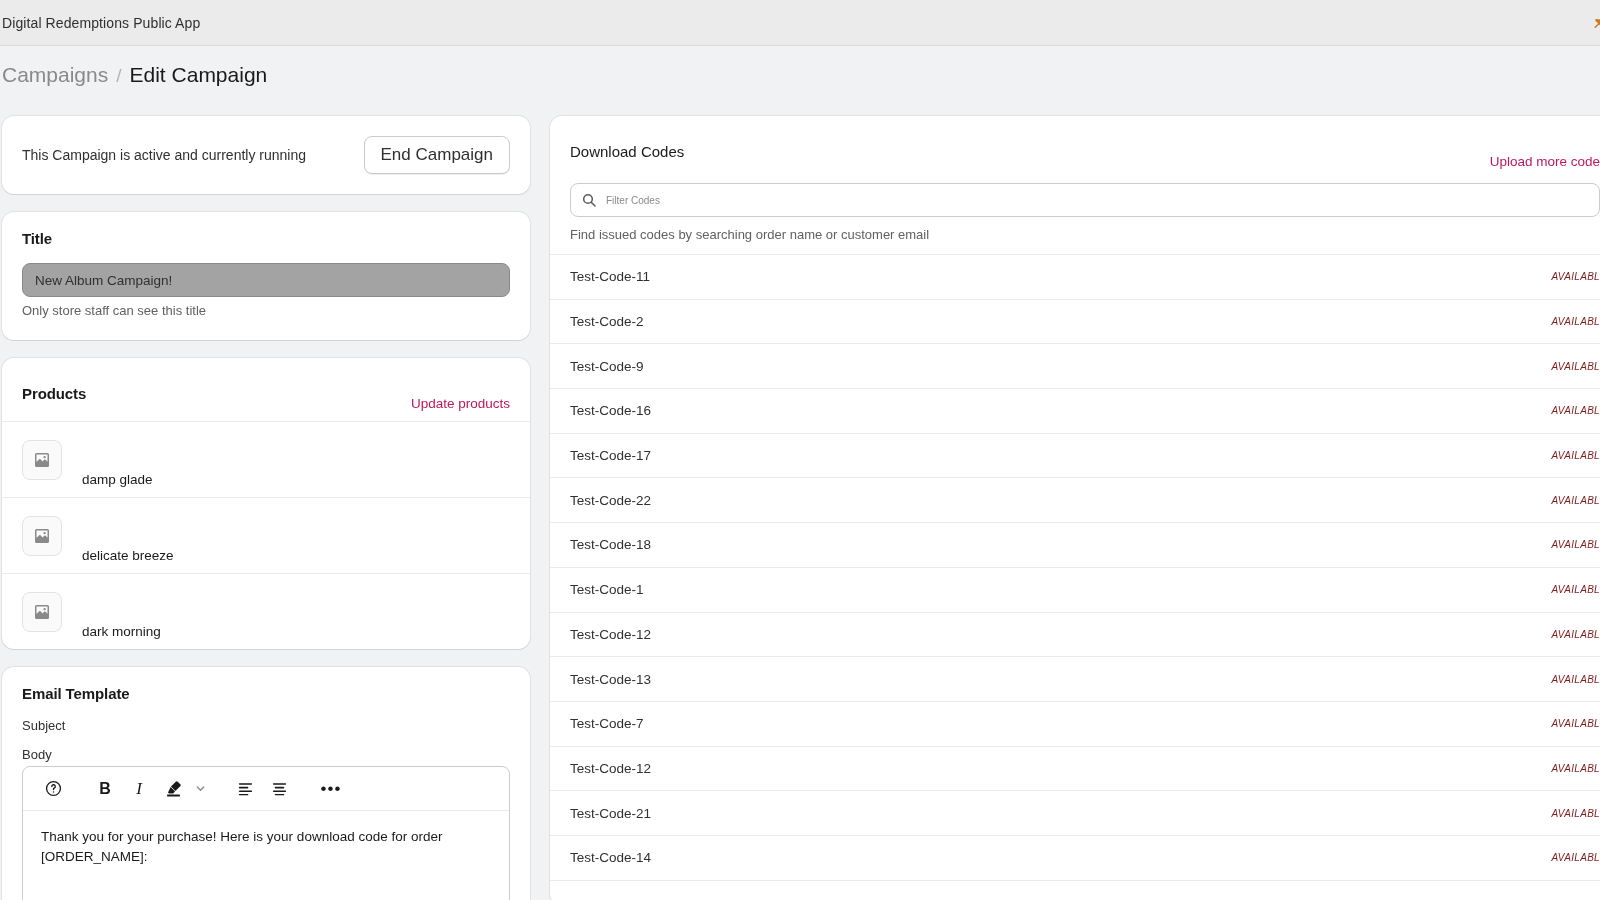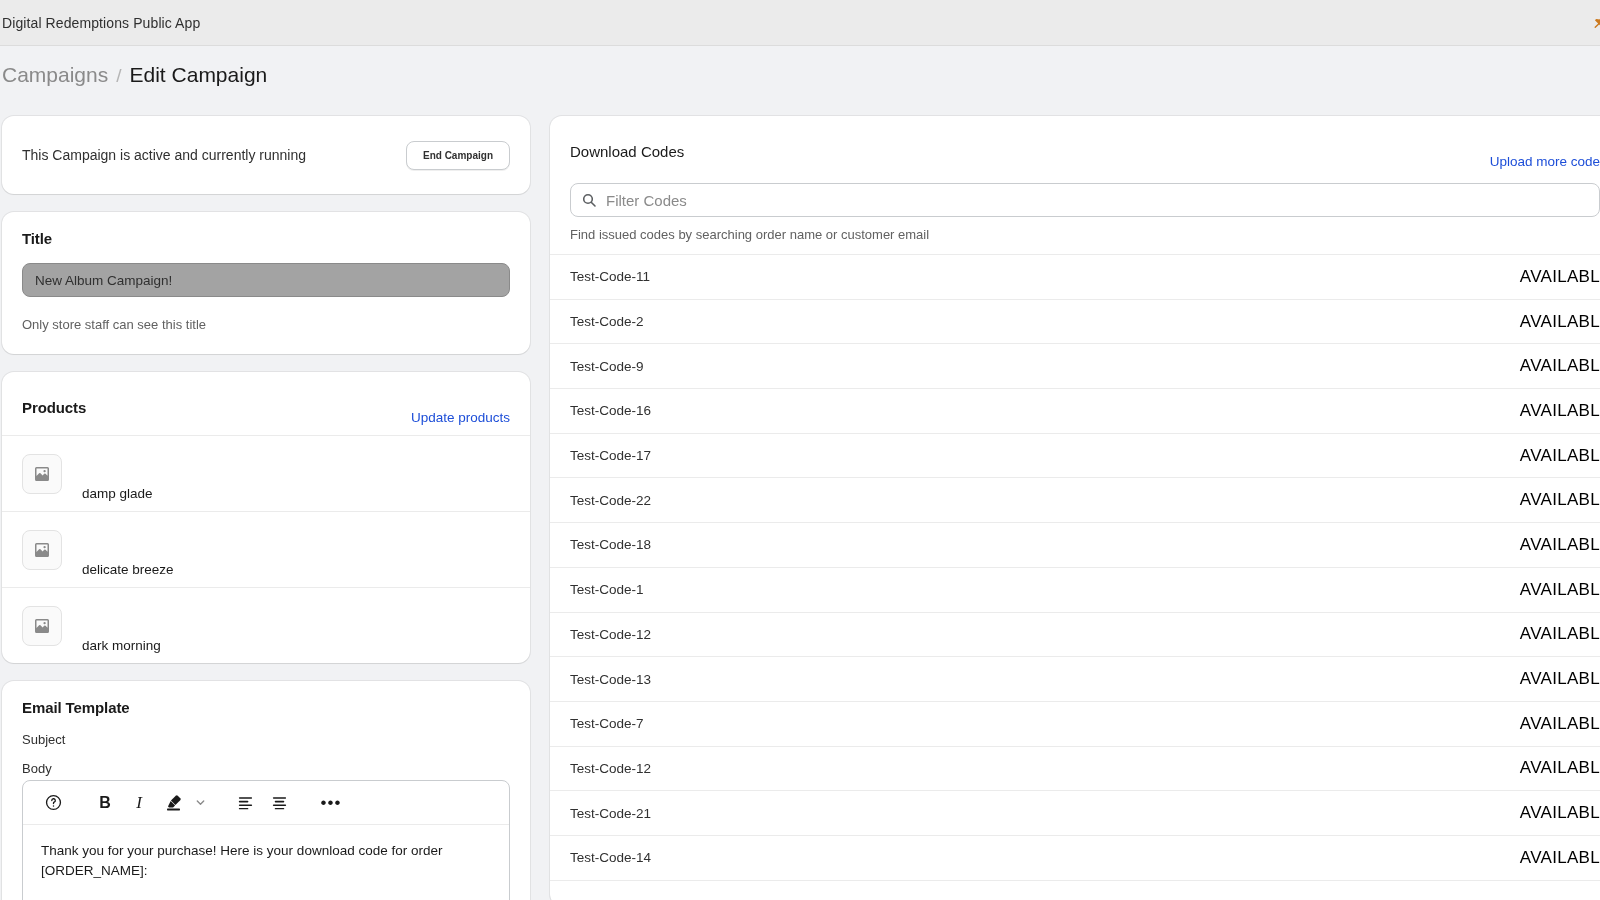--- a/index.html
+++ b/index.html
@@ -125,39 +125,39 @@
   }
   .status-text {
     font-size: 14px;
     color: #303030;
   }
   .btn {
     background: #ffffff;
     border: 1px solid #c9cccf;
     border-radius: 8px;
     padding: 8px 16px;
-    font-size: 10px;
-    font-weight: 700;
+    font-size: 17px;
+    font-weight: 400;
     color: #303030;
     cursor: pointer;
     font-family: "Liberation Sans", sans-serif;
     box-shadow: 0 1px 0 rgba(26,26,26,0.07);
     white-space: nowrap;
   }
 
   
   .title-card { padding: 18px 20px 22px 20px; }
   .card-heading {
     font-size: 15px;
     font-weight: 700;
     color: #1a1a1a;
     letter-spacing: -0.1px;
   }
   .link {
-    color: #1d4ed8;
+    color: #be185d;
     font-size: 13.5px;
     text-decoration: none;
     cursor: pointer;
     margin-top: 20px;
   }
 
   .field-label {
     font-size: 13px;
     color: #303030;
     margin-bottom: 4px;
@@ -172,21 +172,21 @@
     font-size: 13.5px;
     color: #303030;
     font-family: "Liberation Sans", sans-serif;
     background: #a3a3a3;
     outline: none;
   }
   .text-input::placeholder { color: #8a8a8a; }
   .help-text {
     font-size: 13px;
     color: #616161;
-    margin-top: 20px;
+    margin-top: 6px;
   }
 
   
   .products-card { padding: 0; overflow: hidden; }
   .products-head {
     padding: 18px 20px 10px 20px;
     display: flex;
     align-items: center;
     justify-content: space-between;
   }
@@ -314,21 +314,21 @@
     width: 16px;
     height: 16px;
     pointer-events: none;
   }
   .search-input {
     width: 100%;
     height: 34px;
     border: 1px solid #c9cccf;
     border-radius: 8px;
     padding: 0 12px 0 35px;
-    font-size: 15px;
+    font-size: 10px;
     color: #303030;
     font-family: "Liberation Sans", sans-serif;
     background: #fff;
     outline: none;
   }
   .search-input::placeholder { color: #8a8a8a; }
   .codes-help {
     padding: 10px 20px 12px 20px;
     font-size: 13px;
     color: #616161;
@@ -342,24 +342,25 @@
     height: 44.7px;
     padding: 0 20px;
     border-bottom: 1px solid #ebebeb;
     cursor: pointer;
   }
   .code-name {
     font-size: 13.5px;
     color: #303030;
   }
   .code-status {
-    font-size: 17px;
-    color: #000000;
+    font-size: 10px;
+    color: #7f1d1d;
     letter-spacing: 0.3px;
     white-space: nowrap;
+    font-style: italic;
   }
 </style>
 </head>
 <body>
 
 <div id="app-viewport">
 
   <div class="app-topbar">
     <span class="app-topbar-title">Digital Redemptions Public App</span>
     <div class="app-topbar-right">

